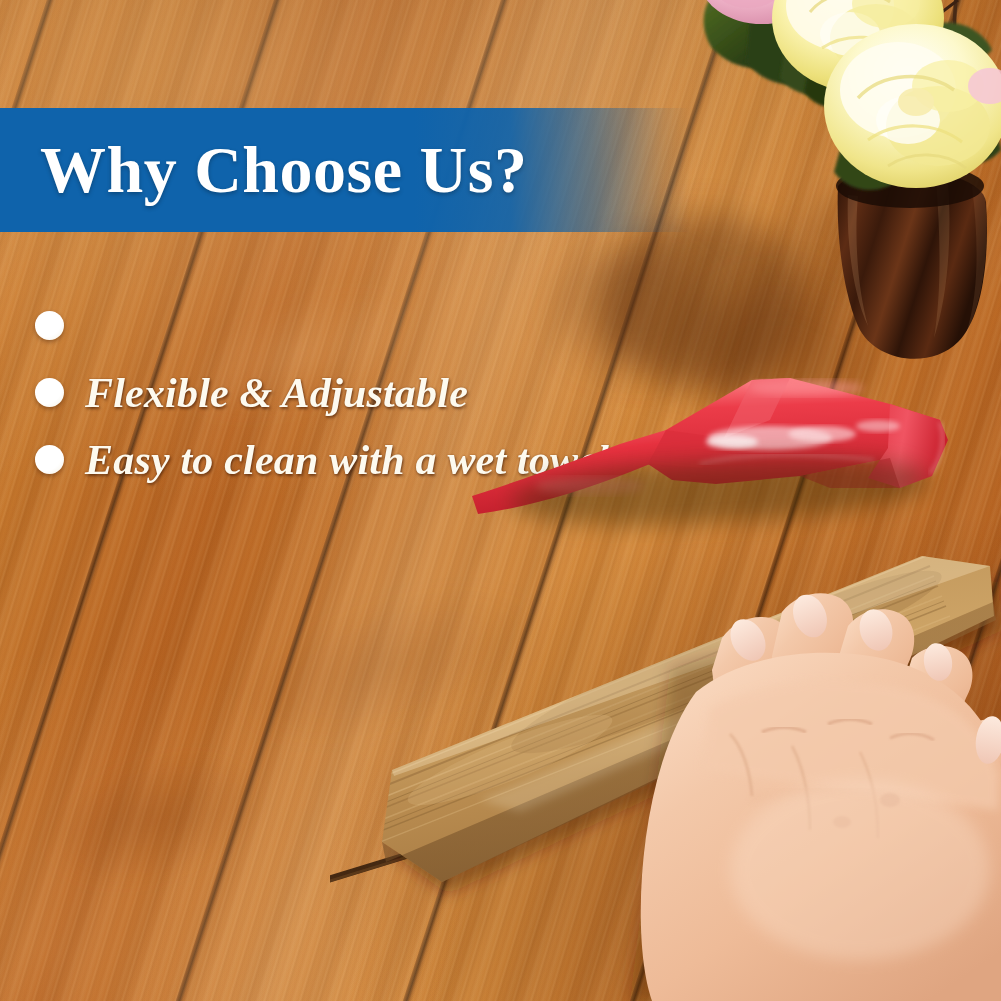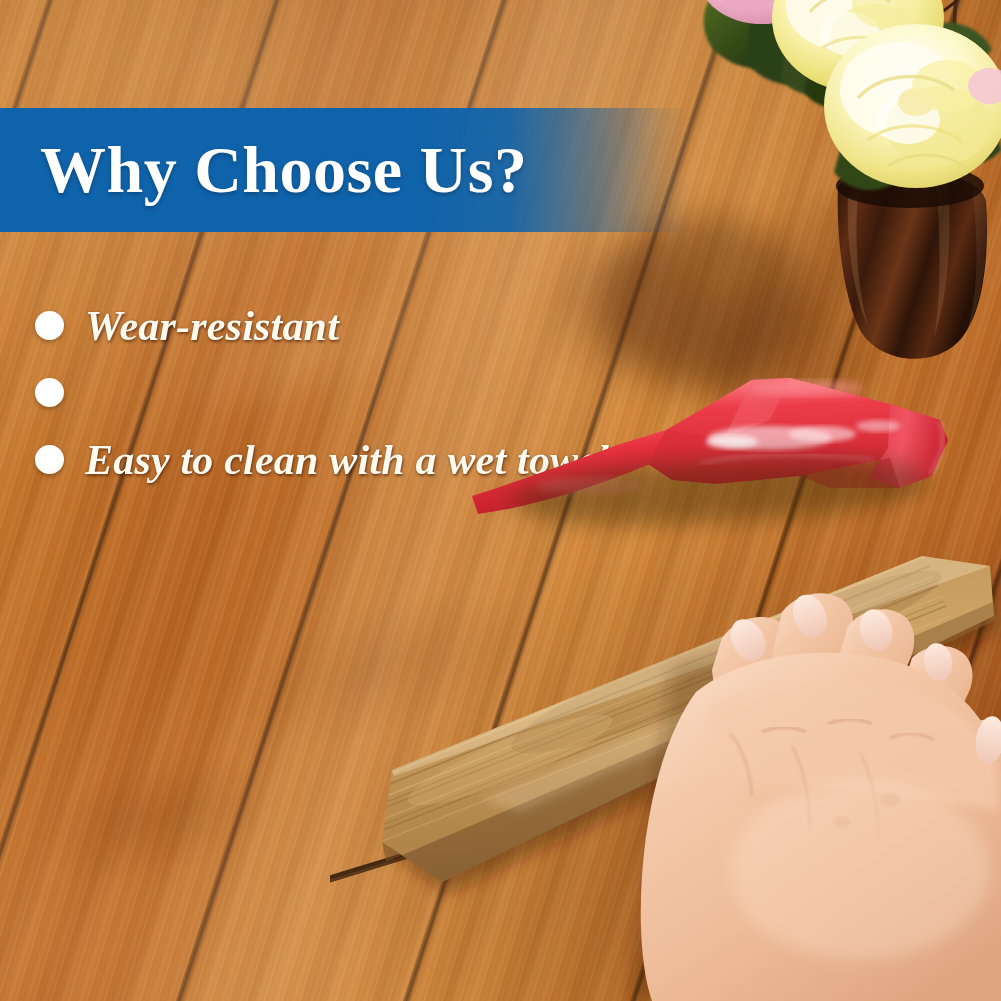--- a/index.html
+++ b/index.html
@@ -228,25 +228,25 @@
     </svg>
   </div>
 
   <div class="banner"></div>
   <div class="banner-title">Why Choose Us?</div>
 
   <div class="bullets">
 
     <div class="bullet-row">
       <span class="dot"></span>
-      <span class="btext">Wear-resistant</span>
     </div>
 
     <div class="bullet-row">
       <span class="dot"></span>
+      <span class="btext">Flexible &amp; Adjustable</span>
     </div>
 
     <div class="bullet-row">
       <span class="dot"></span>
       <span class="btext">Easy to clean with a wet towel</span>
     </div>
 
 
   </div>
 

